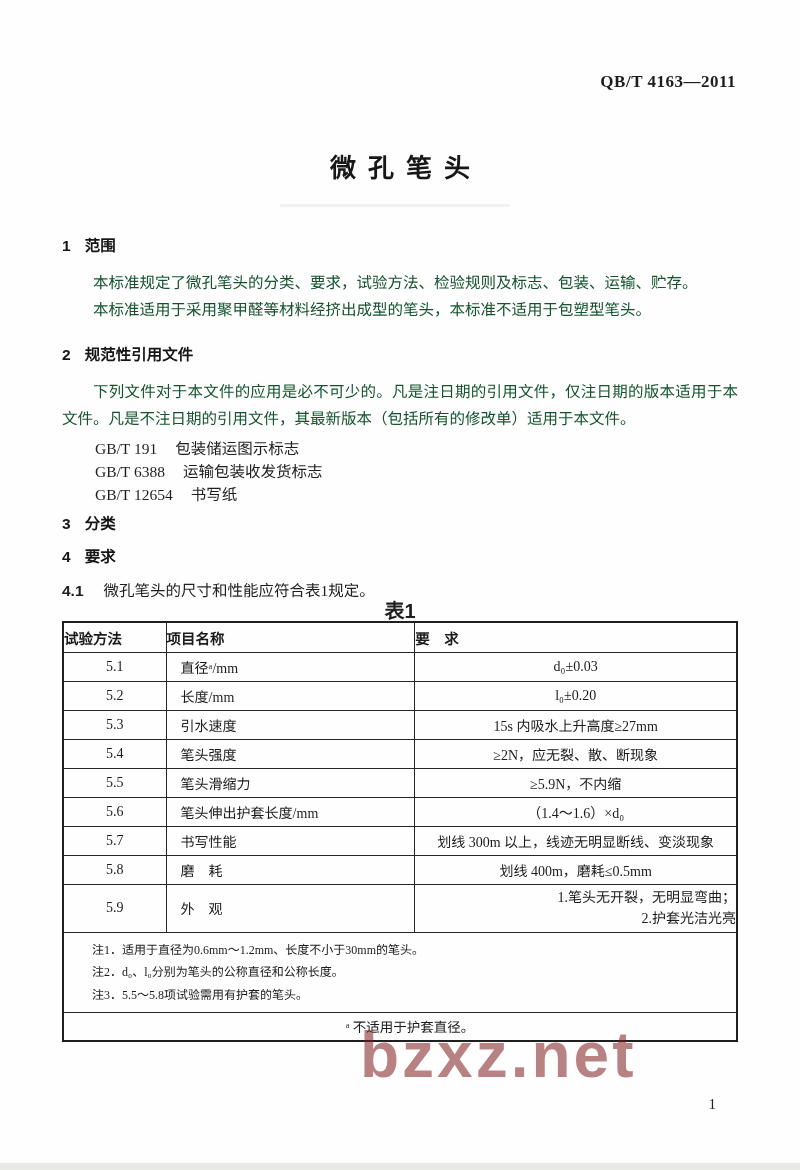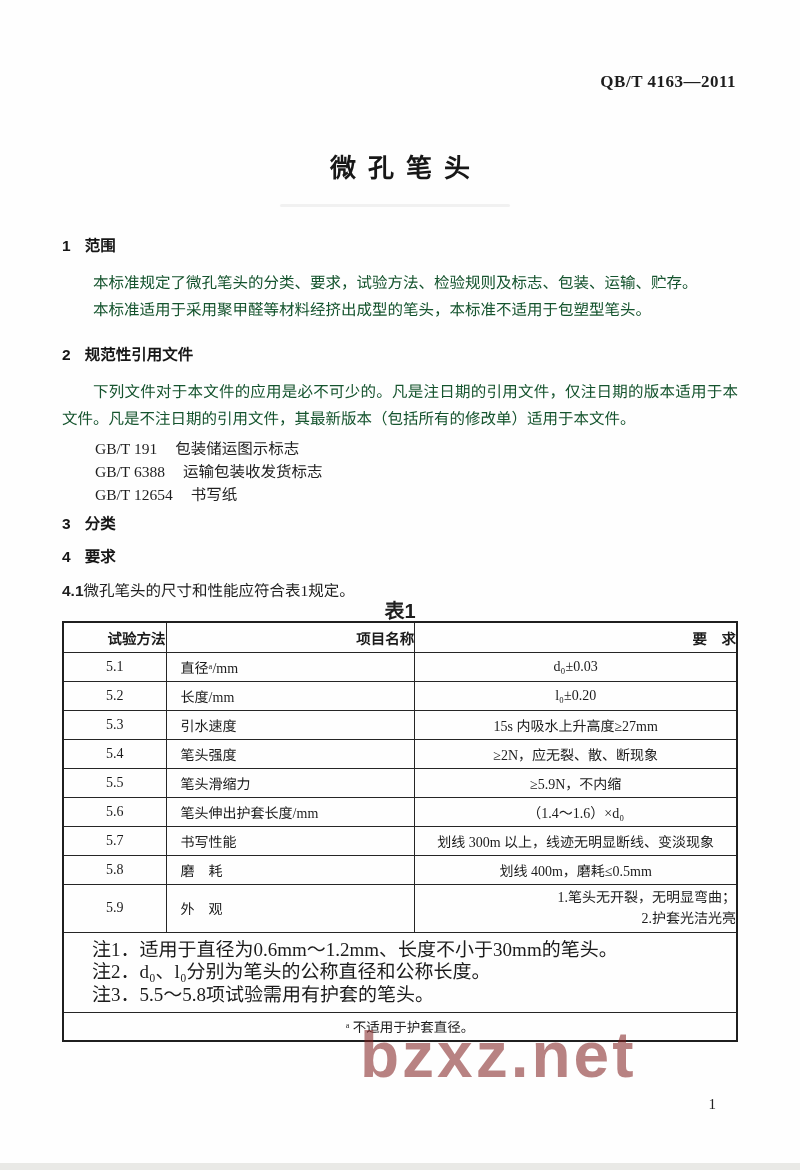--- a/index.html
+++ b/index.html
@@ -51,48 +51,48 @@
     color: #14532d;
   }
   .para.mt7 { margin-top: 7px; }
   .para.mt6 { margin-top: 6px; }
   .refs { margin-top: 5px; padding-left: 33px; line-height: 23px; }
   .ref-item { white-space: nowrap; }
   .ref-code { margin-right: 18px; }
   .clause { margin-top: 9px; line-height: 22px; }
   .clause-num {
     font-family: "Liberation Sans", "DejaVu Sans", sans-serif;
-    font-weight: bold; margin-right: 0;
+    font-weight: bold; margin-right: 20px;
   }
   .table-caption {
     text-align: center; font-weight: bold; font-size: 20px;
     line-height: 17px; margin-top: 1px;
     font-family: "Liberation Sans", "DejaVu Sans", sans-serif;
   }
   table.spec {
     width: 100%; border-collapse: collapse; table-layout: fixed;
     font-size: 14px; color: #1b1b1b; margin-top: 1px;
   }
   table.spec th, table.spec td { border: 1.5px solid #262626; }
   table.spec { border: 2px solid #1f1f1f; }
   th.h {
-    font-weight: bold; height: 30px; text-align: right;
+    font-weight: bold; height: 30px; text-align: left;
     font-family: "Liberation Serif", serif; font-size: 14.5px;
   }
   td.c1 { text-align: center; height: 29px; }
   td.c2 { text-align: left; padding-left: 14px; }
   td.c3 { text-align: center; }
   tr.tall td { height: 48px; }
   td.c3.multiline {
     text-align: right; padding-left: 58px;
     white-space: pre-line; line-height: 21px;
   }
   td.notes-cell {
     padding: 6px 10px 6px 28px; line-height: 22.5px;
-    font-size: 19px; text-align: left;
+    font-size: 12px; text-align: left;
   }
   td.footnote-cell {
     height: 28px; padding-left: 20px; font-size: 13.5px; text-align: center;
   }
   .watermark {
     position: absolute; top: 1018px; left: 360px;
     font-family: "Liberation Sans", "DejaVu Sans", sans-serif;
     font-weight: bold; font-size: 64px; letter-spacing: 3px;
     color: #7f1d1d; opacity: 0.55; z-index: 10;
     pointer-events: none;

